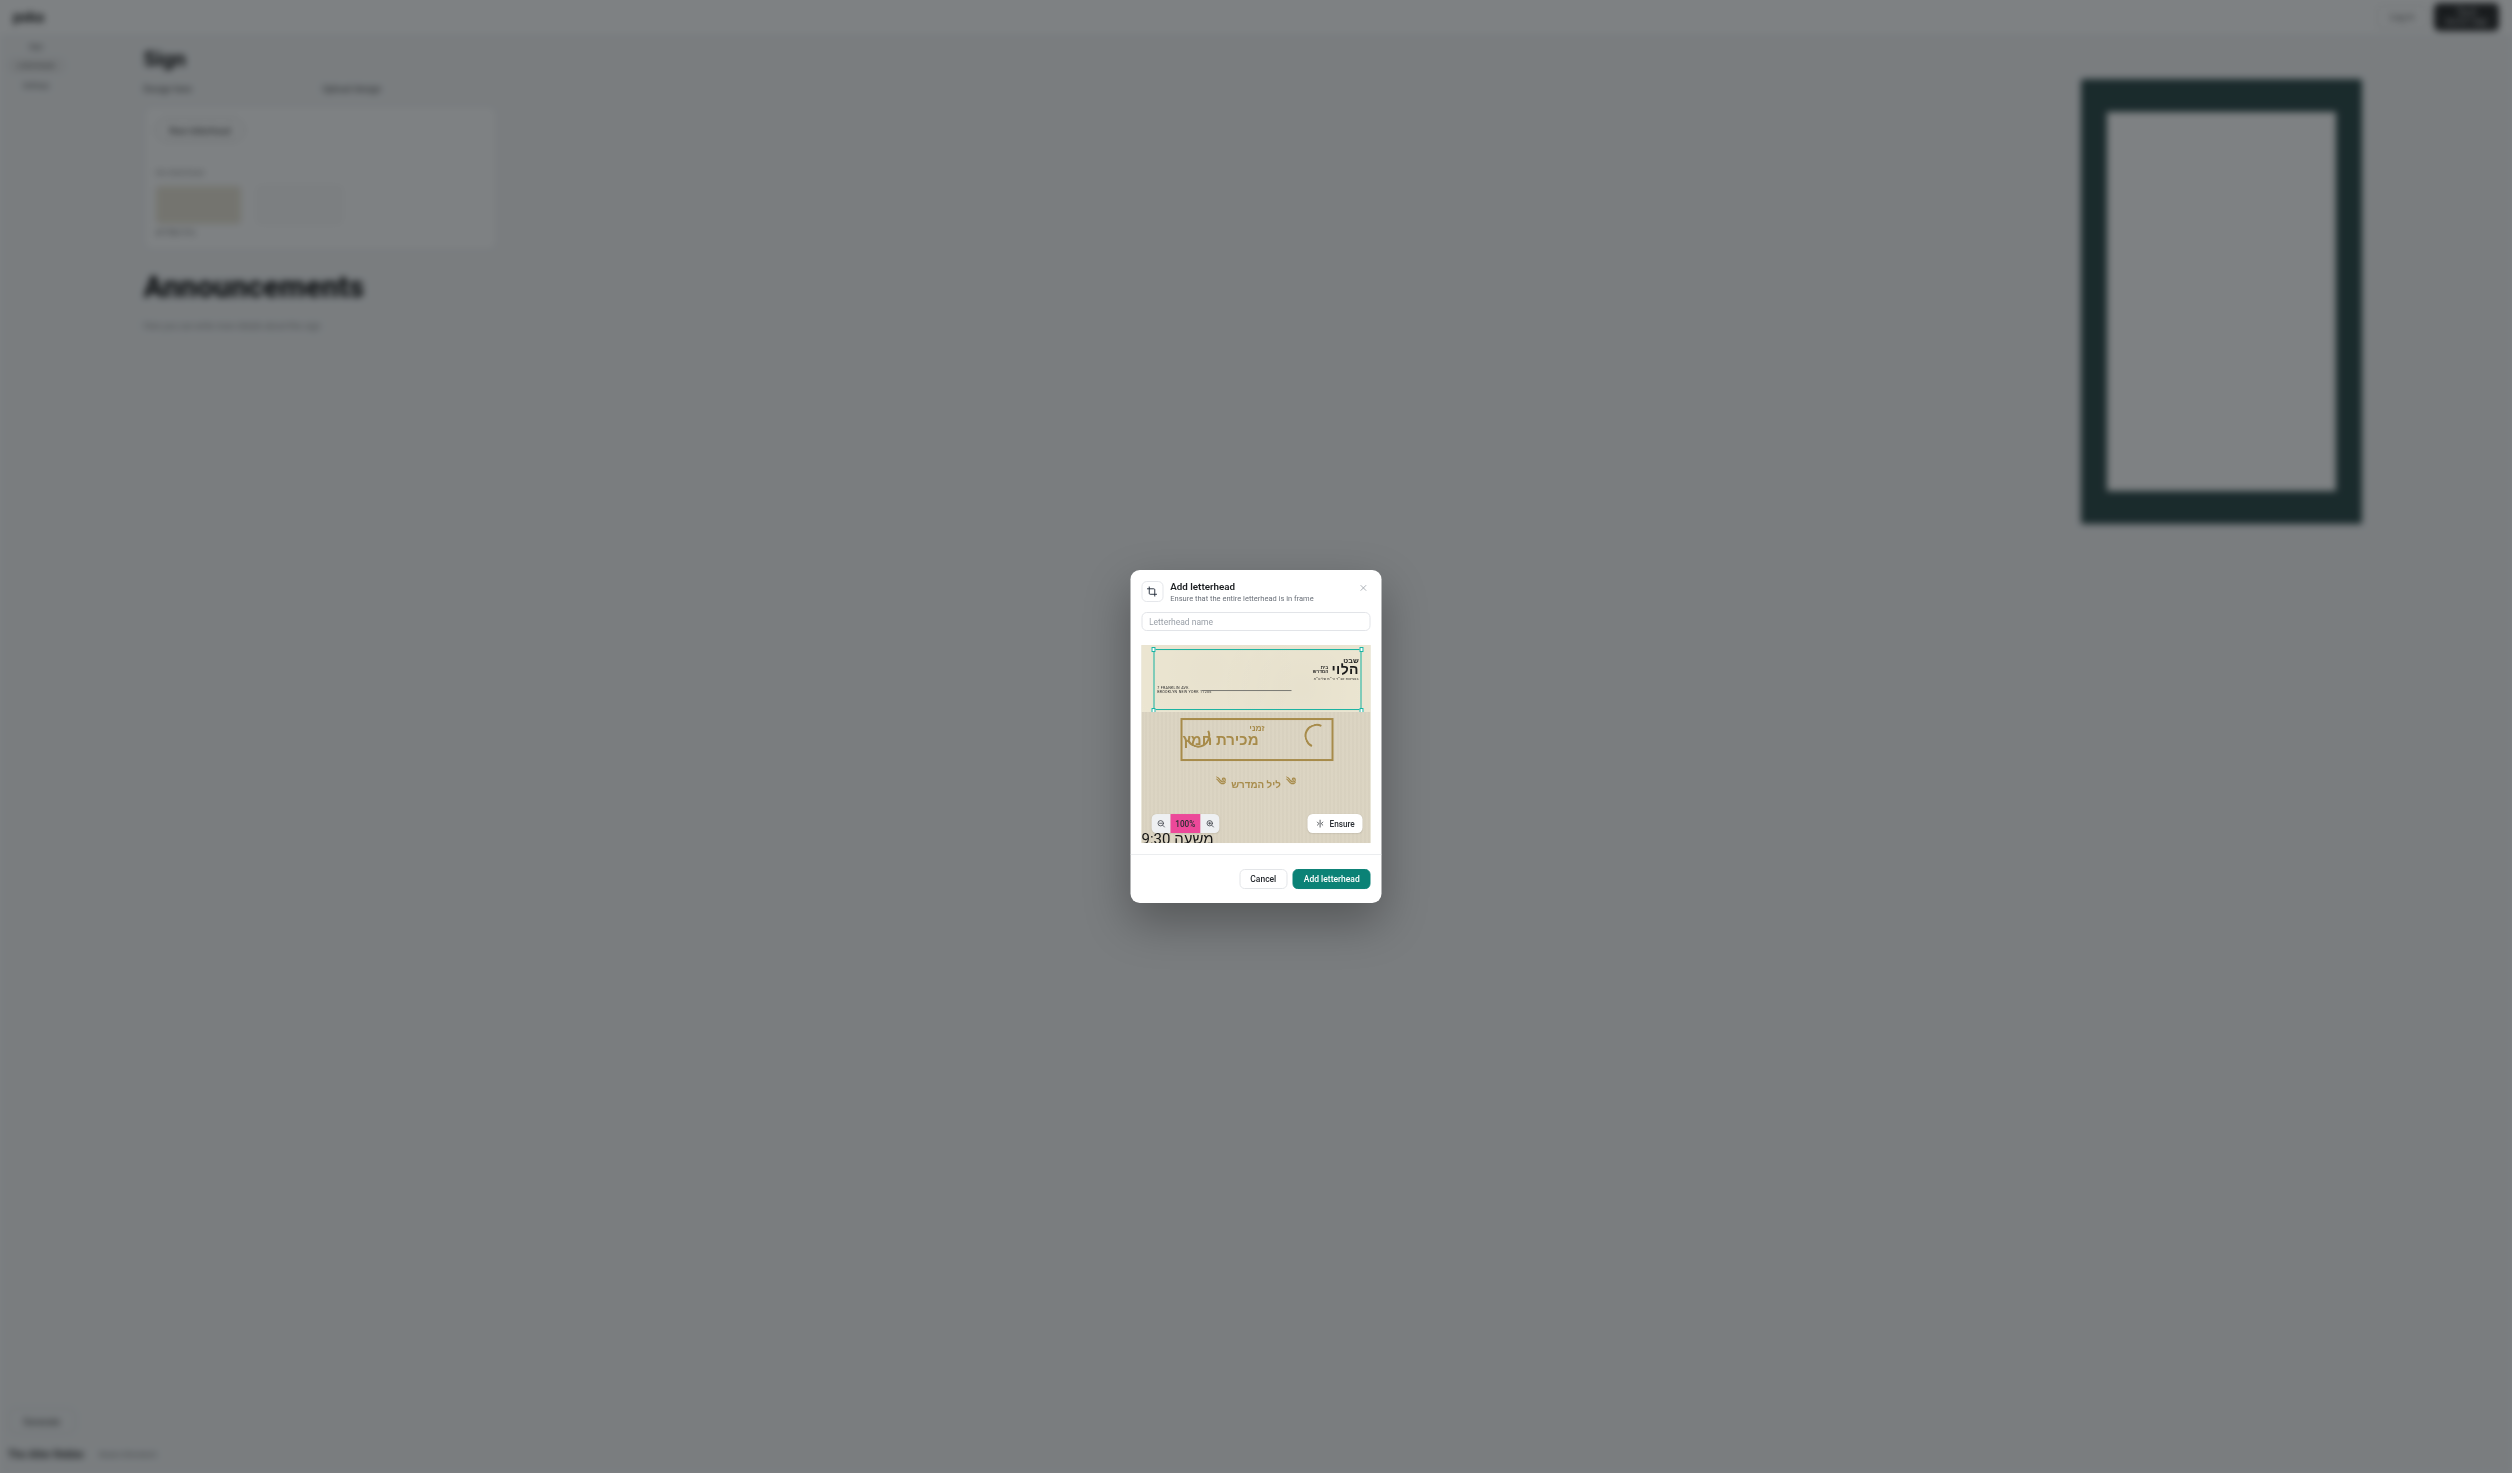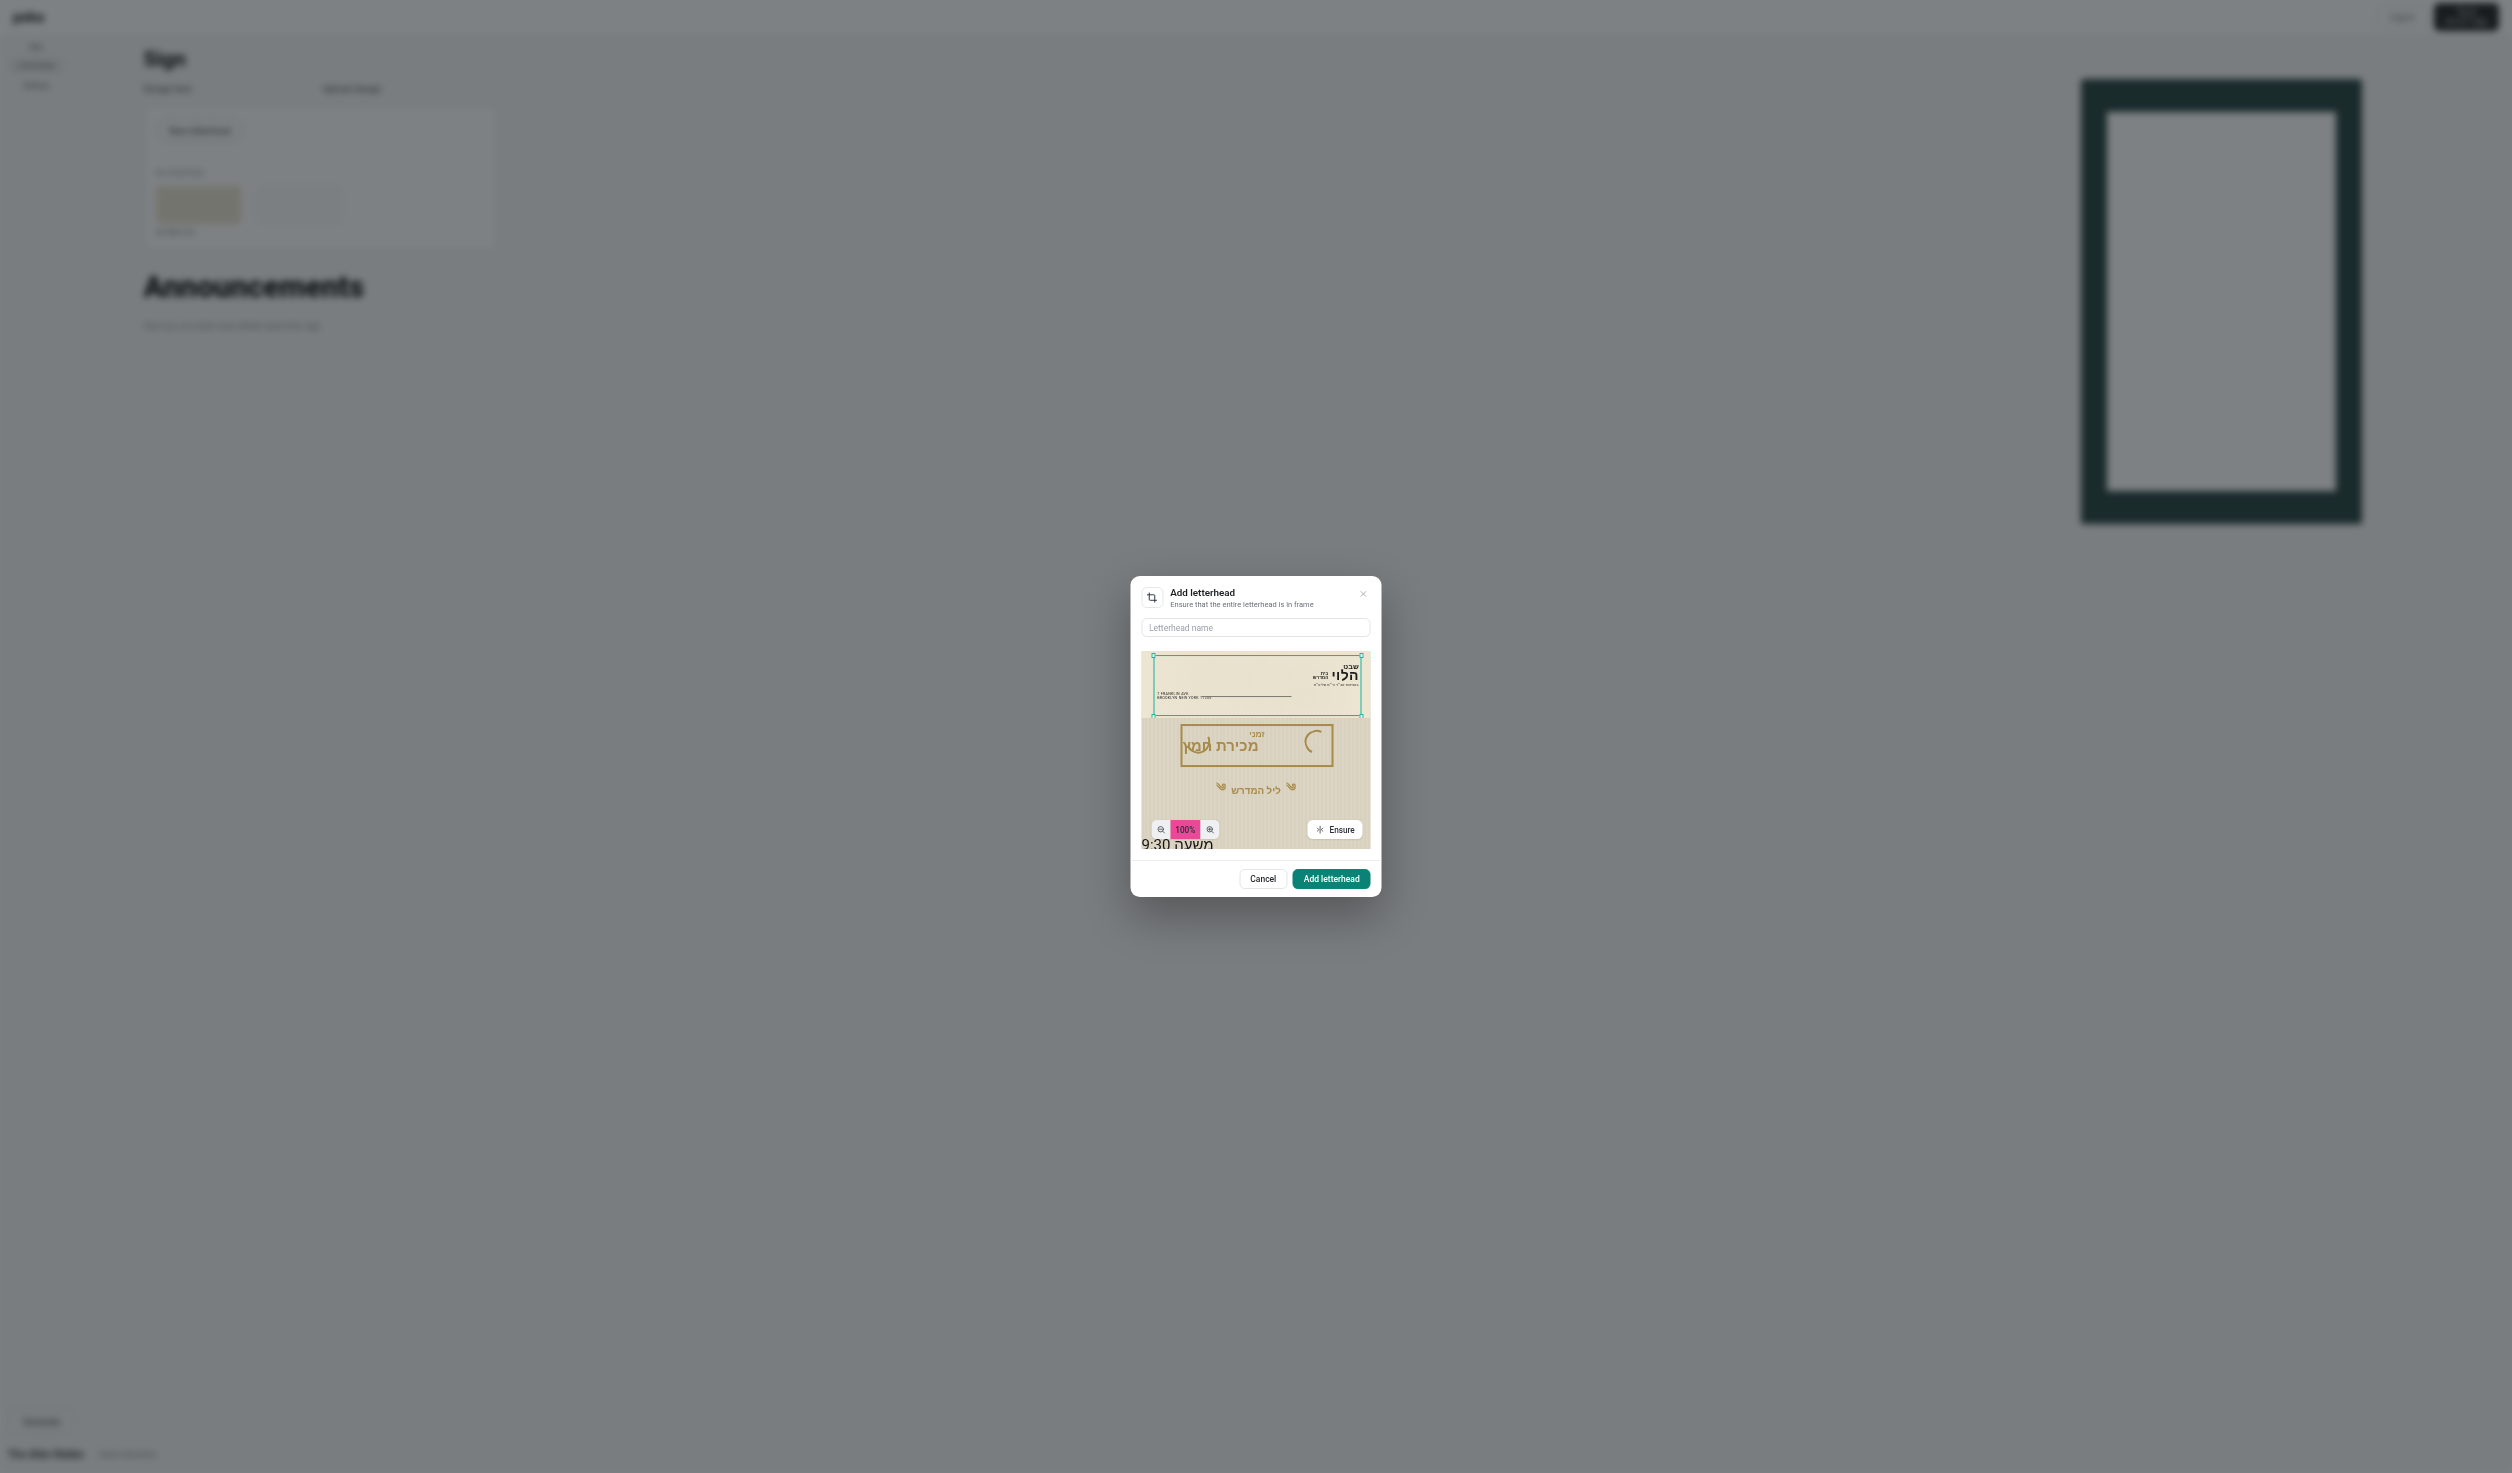--- a/index.html
+++ b/index.html
@@ -465,21 +465,21 @@
   font-size: 8.2px;
   font-weight: 500;
   color:#2a2e33;
   cursor:pointer;
   box-shadow: 0 0.7px 1.3px rgba(0,0,0,0.08);
 }
 
 
 .modal-footer {
   border-top: 0.7px solid #ebedef;
-  padding: 8px 11px;
+  padding: 14px 11px;
   display:flex;
   justify-content: flex-end;
   gap: 5.9px;
 }
 .btn {
   height: 20px;
   padding: 0 9.8px;
   border-radius: 5.2px;
   font-size: 8.5px;
   font-weight: 500;

